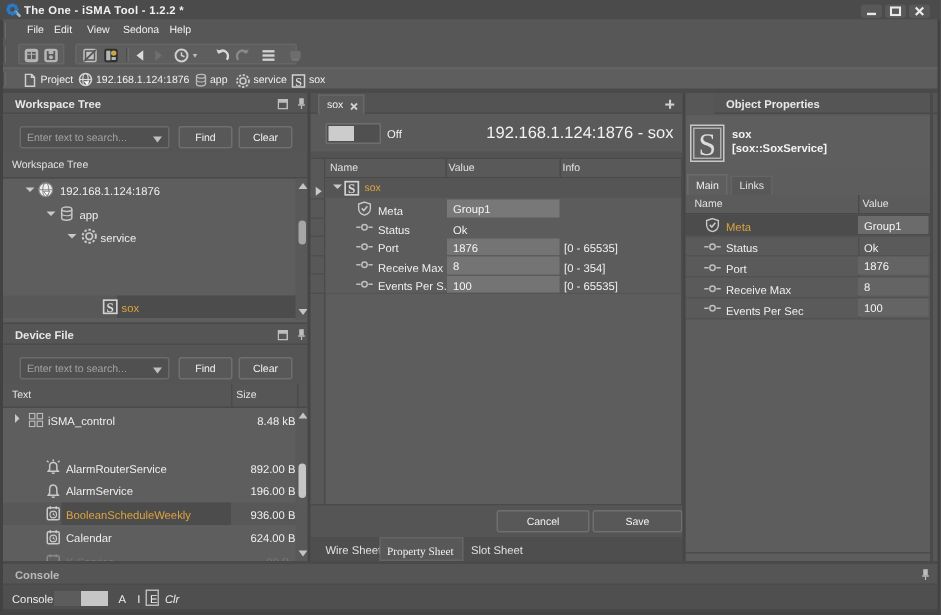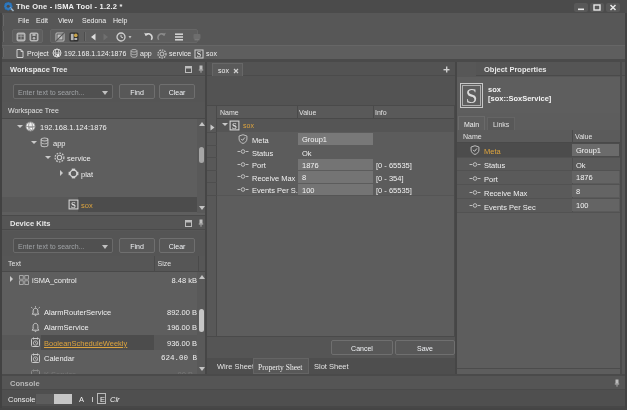--- a/index.html
+++ b/index.html
@@ -244,51 +244,39 @@
     <span style="left:51px;">app</span>
   </div>
   <div class="trow" style="left:0; top:73px; width:196px;">
     <span class="exp down" style="left:43px;top:6px;"></span>
     <svg class="abs" style="left:52px;top:2px;" width="11" height="11" viewBox="0 0 20 20">
           <circle cx="10" cy="10" r="8" fill="none" stroke="#c9c9c9" stroke-width="2.4" stroke-dasharray="3.1 2.1"></circle>
           <circle cx="10" cy="10" r="4" fill="none" stroke="#c9c9c9" stroke-width="2"></circle>
         </svg>
     <span style="left:65px;">service</span>
   </div>
-  <div class="trow" style="left:0; top:88.5px; width:196px;">
-    <span class="exp right" style="left:58px;top:4.5px;"></span>
-    <svg class="abs" style="left:66px;top:2px;" width="11" height="11" viewBox="0 0 11 11">
-          <circle cx="5.5" cy="5.5" r="3.4" fill="none" stroke="#d2d2d2" stroke-width="1.2"></circle>
-          <rect x="3.8" y="0.6" width="3.4" height="1.9" fill="#d2d2d2"></rect>
-          <rect x="3.8" y="8.5" width="3.4" height="1.9" fill="#d2d2d2"></rect>
-          <rect x="0.6" y="3.8" width="1.9" height="3.4" fill="#d2d2d2"></rect>
-          <rect x="8.5" y="3.8" width="1.9" height="3.4" fill="#d2d2d2"></rect>
-          <rect x="3.9" y="3.9" width="3.2" height="3.2" fill="#5e5e5e"></rect>
-        </svg>
-    <span style="left:79px;">plat</span>
-  </div>
   <div class="trow" style="left:0; top:120px; width:196px; background:#585858;">
     <div class="abs" style="left:76px;top:0;width:120px;height:15px;background:#4c4c4c;"></div>
     <svg class="abs" style="left:66px;top:2px;" width="11" height="11" viewBox="0 0 10 10">
           <rect x="0.5" y="0.5" width="9" height="9" fill="#d2d2d2"></rect>
           <rect x="1.5" y="1.5" width="7" height="7" fill="#555555"></rect>
           <text x="5" y="8" font-size="8" font-weight="bold" fill="#d8d8d8" text-anchor="middle" font-family="Liberation Serif, serif">S</text>
         </svg>
     <span class="orange" style="left:79px;">sox</span>
   </div>
 
   <div class="sb" style="left:195px; top:42px; height:94px; width:8px;">
     <div class="aru" style="top:3px;"></div>
     <div class="sbthumb" style="top:28px; height:16px;"></div>
     <div class="ard" style="bottom:3px;"></div>
   </div>
 </div>
 
 <div class="phead" style="left:2px; top:216px; width:203px;">
-      <span class="lbl">Device Kits</span>
+      <span class="lbl">Device File</span>
   <svg class="abs" style="left:183px;top:4px;" width="7" height="7">
         <rect x="0.5" y="0.5" width="6" height="6" fill="none" stroke="#bdbdbd" stroke-width="1"></rect>
         <rect x="0.5" y="0.5" width="6" height="2" fill="#bdbdbd"></rect>
       </svg>
   <svg class="abs" style="left:196px;top:3px;" width="6" height="8" viewBox="0 0 6 8">
         <rect x="1.5" y="0.5" width="3" height="4" fill="#bdbdbd"></rect>
         <rect x="0.8" y="4.5" width="4.4" height="1" fill="#bdbdbd"></rect>
         <rect x="2.6" y="5.5" width="0.8" height="2.2" fill="#bdbdbd"></rect>
       </svg>
 </div>
@@ -335,32 +323,32 @@
         <span style="right:1px;">196.00 B</span>
   </div>
   <div class="trow" style="left:0; top:103.5px; width:196px; background:#585858;">
     <div class="sel abs" style="left:39px; top:0; width:113px; height:15px;"></div>
     <svg class="abs" style="left:28px;top:2.5px;" width="11" height="11" viewBox="0 0 11 11">
           <rect x="1.5" y="1.5" width="8" height="8" rx="1" fill="none" stroke="#c9c9c9" stroke-width="1"></rect>
           <path d="M3.5 0.5 V2.5 M7.5 0.5 V2.5" stroke="#c9c9c9" stroke-width="1"></path>
           <circle cx="5.5" cy="6" r="2.2" fill="none" stroke="#c9c9c9" stroke-width=".8"></circle>
           <path d="M5.5 4.8 V6 L6.6 6.6" stroke="#c9c9c9" stroke-width=".7" fill="none"></path>
         </svg>
-    <span class="orange" style="left:42px;text-decoration:underline;">BooleanScheduleWeekly</span>
+    <span class="orange" style="left:42px;">BooleanScheduleWeekly</span>
         <span style="right:1px;">936.00 B</span>
   </div>
   <div class="trow" style="left:0; top:119px; width:196px;">
     <svg class="abs" style="left:28px;top:2.5px;" width="11" height="11" viewBox="0 0 11 11">
           <rect x="1.5" y="1.5" width="8" height="8" rx="1" fill="none" stroke="#c9c9c9" stroke-width="1"></rect>
           <path d="M3.5 0.5 V2.5 M7.5 0.5 V2.5" stroke="#c9c9c9" stroke-width="1"></path>
           <circle cx="5.5" cy="6" r="2.2" fill="none" stroke="#c9c9c9" stroke-width=".8"></circle>
           <path d="M5.5 4.8 V6 L6.6 6.6" stroke="#c9c9c9" stroke-width=".7" fill="none"></path>
         </svg>
     <span style="left:42px;">Calendar</span>
-        <span style="right:1px;font-family:Liberation Mono, monospace;">624.00 B</span>
+        <span style="right:1px;">624.00 B</span>
   </div>
   <div class="trow" style="left:0; top:134.5px; width:194px; height:8px; overflow:hidden;">
     <svg class="abs" style="left:28px;top:3px;" width="11" height="11" viewBox="0 0 11 11">
           <rect x="1.5" y="1.5" width="8" height="8" rx="1" fill="none" stroke="#888" stroke-width="1"></rect>
           <path d="M3.5 0.5 V2.5 M7.5 0.5 V2.5" stroke="#888" stroke-width="1"></path>
         </svg>
     <span style="left:42px;color:#777;">K.Service</span>
         <span style="right:3px;color:#777;">.00 B</span>
   </div>
 
@@ -379,20 +367,27 @@
           <path d="M1 1 L5 5 M5 1 L1 5" stroke="#cfcfcf" stroke-width="1.2"></path>
         </svg>
   </div>
   <svg class="abs" style="right:5px; top:4px;" width="7" height="7">
         <rect x="3" y="0.5" width="1.4" height="6" fill="#cfcfcf"></rect>
         <rect x="0.5" y="3" width="6" height="1.4" fill="#cfcfcf"></rect>
       </svg>
   <div class="abs" style="left:0;top:13px;width:5px;height:1px;background:#4b4b4b;"></div>
       <div class="abs" style="left:36px;top:13px;width:212px;height:1px;background:#4b4b4b;"></div>
 
+  <div class="abs" style="left:0px; top:14px; width:248px; height:25px; background:#5a5a5a;">
+    <div class="abs" style="left:10px; top:6px; width:37px; height:14px; background:#505050; border:1px solid #6e6e6e; border-radius:1px;">
+          <div class="abs" style="left:1px; top:1px; width:17px; height:10px; background:#cccccc;"></div>
+        </div>
+    <span class="abs" style="left:51px; top:9px; font-size:7.5px; color:#f0f0f0;">Off</span>
+    <span class="abs" style="right:6px; top:7px; font-size:11px; color:#f2f2f2;">192.168.1.124:1876 - sox</span>
+  </div>
 
   <div class="abs" style="left:0px; top:43px; width:248px; height:232px; background:#5d5d5d; border:1px solid #4a4a4a; border-left:none;">
     <div class="abs" style="left:0; top:0; width:10px; height:230px; background:#585858; border-right:1px solid #4a4a4a;"></div>
     <div class="colhead" style="left:10px; top:0; width:237px; height:13px; background:#595959;">
       <span style="position:absolute;left:3px;top:2.5px;">Name</span>
       <span style="position:absolute;left:82px;top:2.5px;">Value</span>
       <span style="position:absolute;left:158px;top:2.5px;">Info</span>
       <div class="abs" style="left:80px;top:0;width:1px;height:13px;background:#4a4a4a;"></div>
       <div class="abs" style="left:156px;top:0;width:1px;height:13px;background:#4a4a4a;"></div>
     </div>

